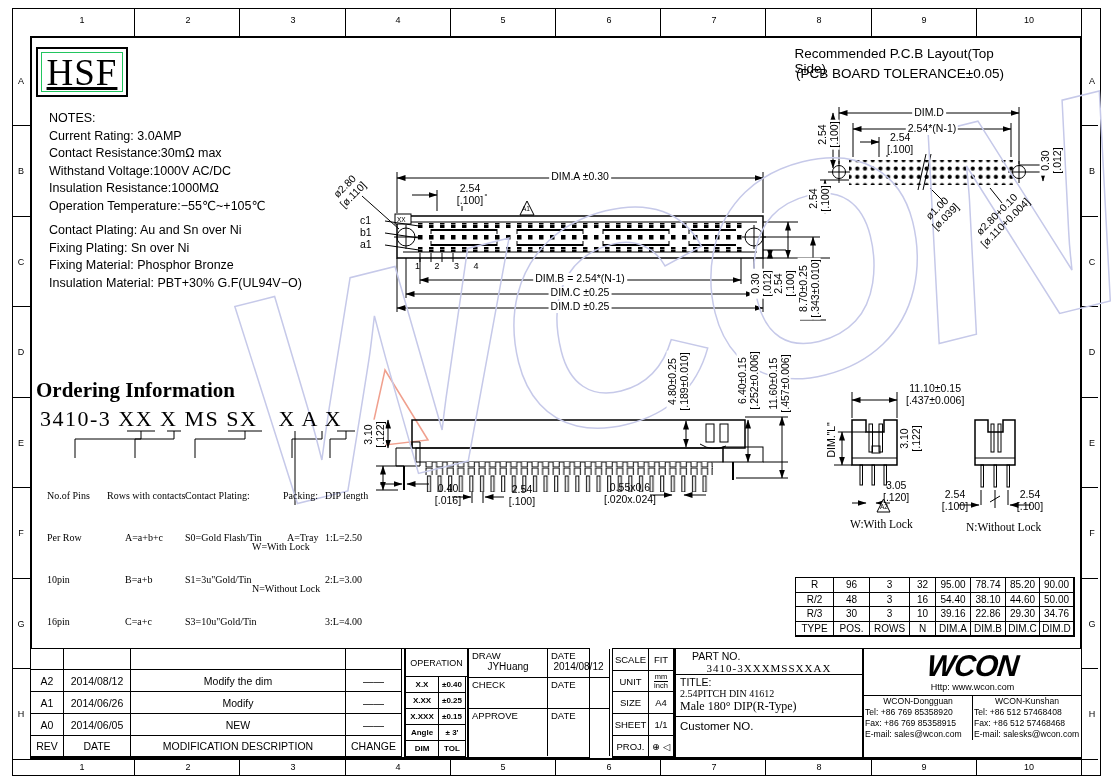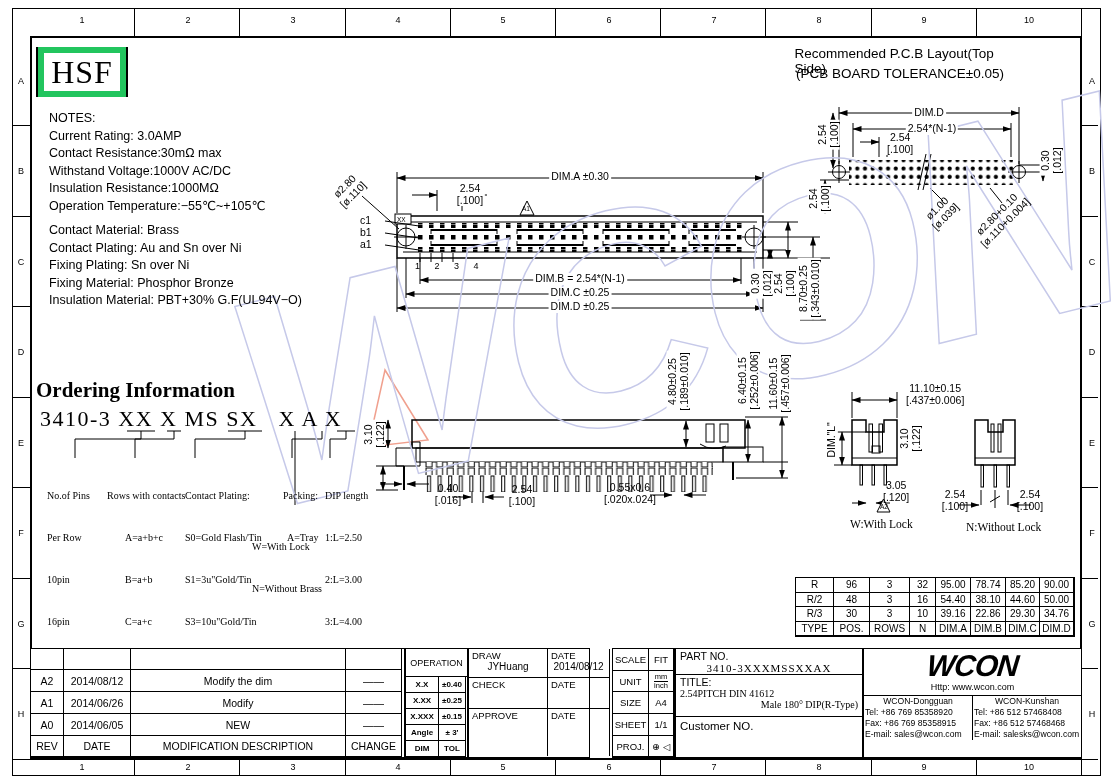--- a/index.html
+++ b/index.html
@@ -24,22 +24,22 @@
   .st{display:flex;flex-direction:column;align-items:center;line-height:1.1;}
   .st.ctr{transform:translateX(-50%);}
   .r90{transform:rotate(-90deg);}
   .r45{transform:rotate(-45deg);}
   .sm{font-size:9px;}
   .xs{font-size:6.5px;}
   .serif{font-family:"Liberation Serif","DejaVu Serif",serif;}
   
   .hsf{position:absolute;left:36px;top:47px;width:88px;height:46px;border:2px solid #000;
        display:flex;align-items:center;justify-content:center;z-index:3;}
-  .hsf .in{width:80px;height:38px;border:6px solid #22c55e;display:flex;align-items:center;justify-content:center;
-       font-family:"Liberation Serif",serif;font-size:32px;letter-spacing:1px;}
+  .hsf .in{width:80px;height:38px;border:1px solid #22c55e;display:flex;align-items:center;justify-content:center;
+       font-family:"Liberation Serif",serif;font-size:37px;letter-spacing:1px;text-decoration:underline;}
   
   .notes{position:absolute;left:49px;top:110px;font-size:12.5px;line-height:17.5px;z-index:3;}
   .mat{position:absolute;left:49px;top:222px;font-size:12.5px;line-height:17.5px;z-index:3;}
   
   .pcbt{position:absolute;font-size:13.5px;z-index:3;}
   
   .ordt{position:absolute;left:36px;top:378px;font-family:"Liberation Serif",serif;
         font-weight:bold;font-size:21px;z-index:3;}
   .ordc{position:absolute;left:40px;top:406px;font-family:"Liberation Serif",serif;
         font-size:22px;white-space:pre;letter-spacing:1.5px;z-index:3;}
@@ -64,21 +64,21 @@
   .drawblk{left:468px;top:648px;width:122px;height:110px;}
   .drawblk .row{display:grid;grid-template-columns:79px 62px;}
   .drawblk .c{border-right:1px solid #000;border-bottom:1px solid #000;font-size:9.5px;padding:1px 3px;box-sizing:border-box;}
   .scaleblk{left:612px;top:648px;width:63px;height:110px;}
   .scaleblk .row{display:grid;grid-template-columns:36px 25px;height:21.7px;}
   .scaleblk .row div{border-right:1px solid #000;border-bottom:1px solid #000;font-size:9.5px;
           display:flex;align-items:center;justify-content:center;}
   .frac{display:flex;flex-direction:column;align-items:center;font-size:7.5px;line-height:1;}
   .frac span+span{border-top:1px solid #000;}
   .partblk{left:675px;top:648px;width:188px;height:110px;}
-  .partblk .r1{height:26px;border-bottom:1px solid #000;font-size:10.5px;padding:1px 4px;box-sizing:border-box;}
+  .partblk .r1{height:26px;border-bottom:1px solid #000;font-size:10.5px;padding:1px 16px;box-sizing:border-box;}
   .partblk .r2{height:42px;border-bottom:1px solid #000;font-size:10.5px;padding:1px 4px;box-sizing:border-box;}
   .partblk .r3{height:36px;font-size:11.5px;padding:3px 4px;box-sizing:border-box;}
   .wconblk{left:863px;top:648px;width:219px;height:110px;}
   .wlogo{height:46px;border-bottom:1px solid #000;position:relative;text-align:center;}
   .wlogo .big{font-weight:bold;font-style:italic;font-size:30px;letter-spacing:-1px;transform:skewX(-6deg);display:inline-block;line-height:34px;}
   .wlogo .url{font-size:9px;line-height:9px;}
   .branches{display:grid;grid-template-columns:109px 108px;}
   .branch{border-right:1px solid #000;font-size:8.6px;line-height:11px;padding:0 1px;white-space:nowrap;overflow:hidden;}
   .branch .bn{text-align:center;}
   
@@ -337,21 +337,20 @@
 
   <div class="notes">
     <div>NOTES:</div>
     <div>Current Rating: 3.0AMP</div>
     <div>Contact Resistance:30mΩ max</div>
     <div>Withstand Voltage:1000V AC/DC</div>
     <div>Insulation Resistance:1000MΩ</div>
     <div>Operation Temperature:−55℃~+105℃</div>
   </div>
   <div class="mat">
-    <div>Contact Material: Brass</div>
     <div>Contact Plating: Au and Sn over Ni</div>
     <div>Fixing Plating: Sn over Ni</div>
     <div>Fixing Material: Phosphor Bronze</div>
     <div>Insulation Material: PBT+30% G.F(UL94V−O)</div>
   </div>
 
   <div class="ordt">Ordering Information</div>
   <div class="ordc">3410-3 XX X MS SX   X A X</div>
   <div class="leg" style="left:47px;top:461px">
     <div>No.of Pins</div>
@@ -371,21 +370,21 @@
     <div>Contact Plating:</div>
     <div>S0=Gold Flash/Tin</div>
     <div>S1=3u"Gold/Tin</div>
     <div>S3=10u"Gold/Tin</div>
     <div>S4=15u"Gold/Tin</div>
     <div>S5=30u"Gold/Tin</div>
     <div>SN=Tin</div>
   </div>
   <div class="leg" style="left:252px;top:512px">
     <div>W=With Lock</div>
-    <div>N=Without Brass</div>
+    <div>N=Without Lock</div>
   </div>
   <div class="leg" style="left:283px;top:461px">
     <div>Packing:</div>
     <div style="padding-left:4px">A=Tray</div>
   </div>
   <div class="leg" style="left:325px;top:461px">
     <div>DIP length</div>
     <div>1:L=2.50</div>
     <div>2:L=3.00</div>
     <div>3:L=4.00</div>
@@ -630,21 +629,21 @@
   </div>
 
   <div class="tb partblk">
     <div class="r1">
       <span>PART NO.</span>
       <div class="serif" style="text-align:center;font-size:11px;letter-spacing:1px">3410-3XXXMSSXXAX</div>
     </div>
     <div class="r2">
       <span>TITLE:</span>
       <div class="serif" style="text-align:left;font-size:10px">2.54PITCH DIN 41612</div>
-      <div class="serif" style="text-align:right;font-size:10px">Male 180° DIP(R-Type)</div>
+      <div class="serif" style="text-align:left;font-size:12px">Male 180° DIP(R-Type)</div>
     </div>
     <div class="r3">Customer NO.</div>
   </div>
 
   <div class="tb wconblk">
     <div class="wlogo">
       <div class="big">WCON</div>
       <div class="url">Http: www.wcon.com</div>
     </div>
     <div class="branches">

